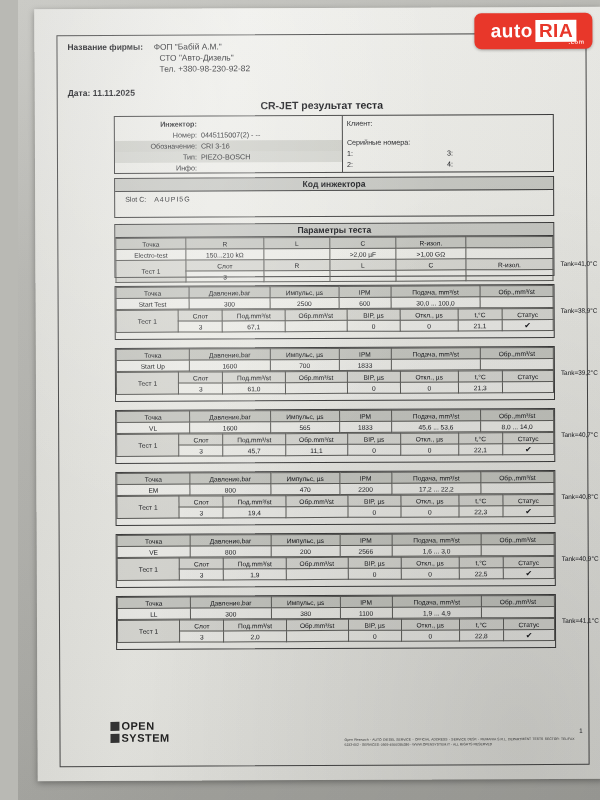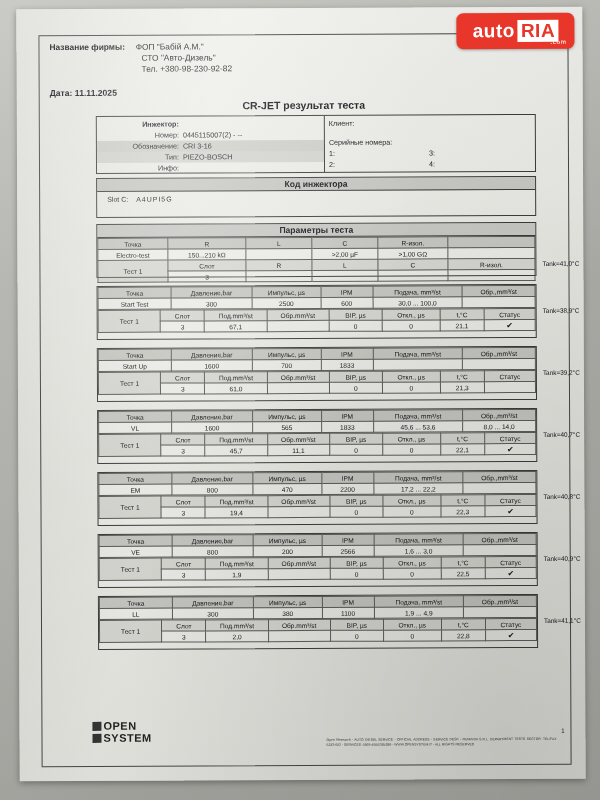--- a/index.html
+++ b/index.html
@@ -10,20 +10,21 @@
     background:#b9b9b4;
     overflow:hidden;
     position:relative;
   }
   
   #photo {
     position:absolute; inset:0;
     background:
       linear-gradient(115deg, rgba(255,255,255,0.10) 0%, rgba(0,0,0,0.05) 55%, rgba(0,0,0,0.10) 100%),
       linear-gradient(180deg,#c5c5c0 0%, #b4b4af 35%, #aeaea9 70%, #a6a6a1 100%);
+    margin-left: 18px;
   }
   #sheet {
     position:absolute;
     left:18px; top:8px; width:566px; height:772px;
     background:
       linear-gradient(100deg, rgba(0,0,0,0.06), rgba(255,255,255,0.05) 30%, rgba(0,0,0,0.04) 100%),
       linear-gradient(180deg,#eeeeea 0%, #e8e8e3 30%, #e3e3de 60%, #dcdcd7 100%);
     box-shadow: 0 2px 6px rgba(0,0,0,0.35);
     transform: rotate(-0.25deg);
     color:#15161a;

